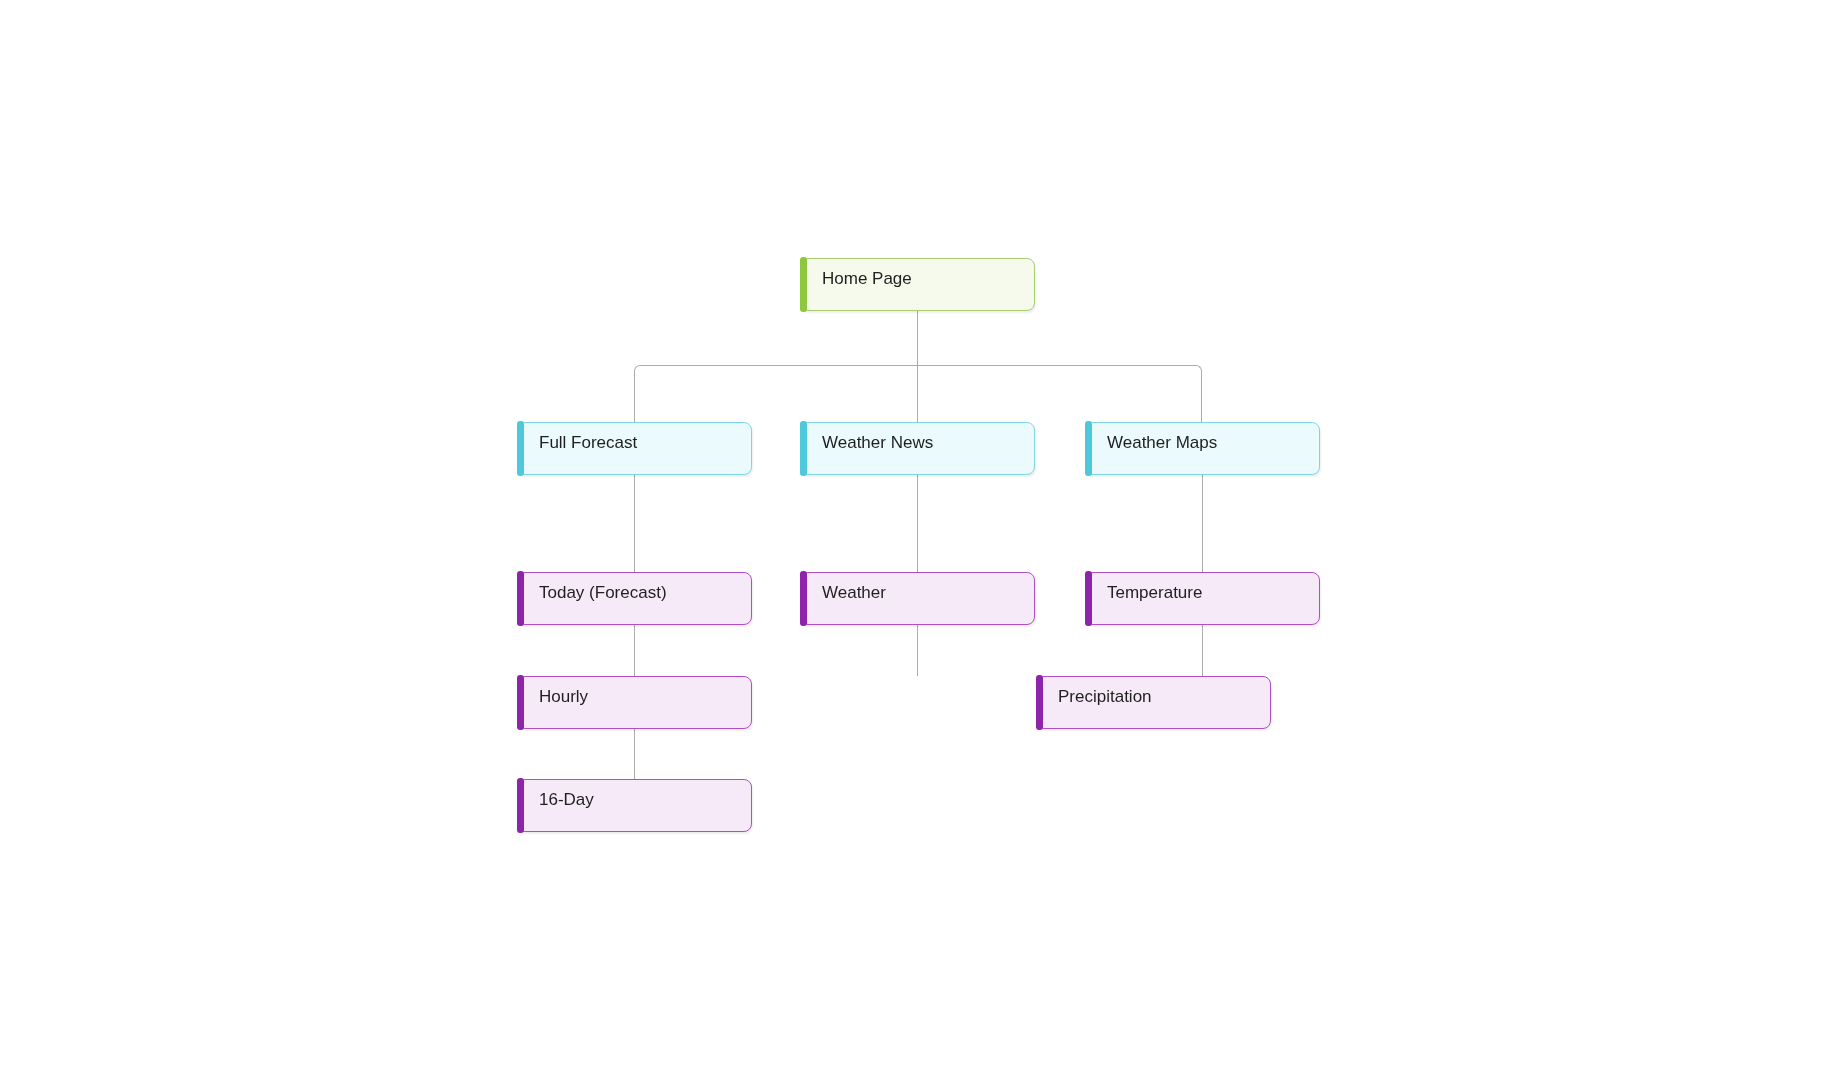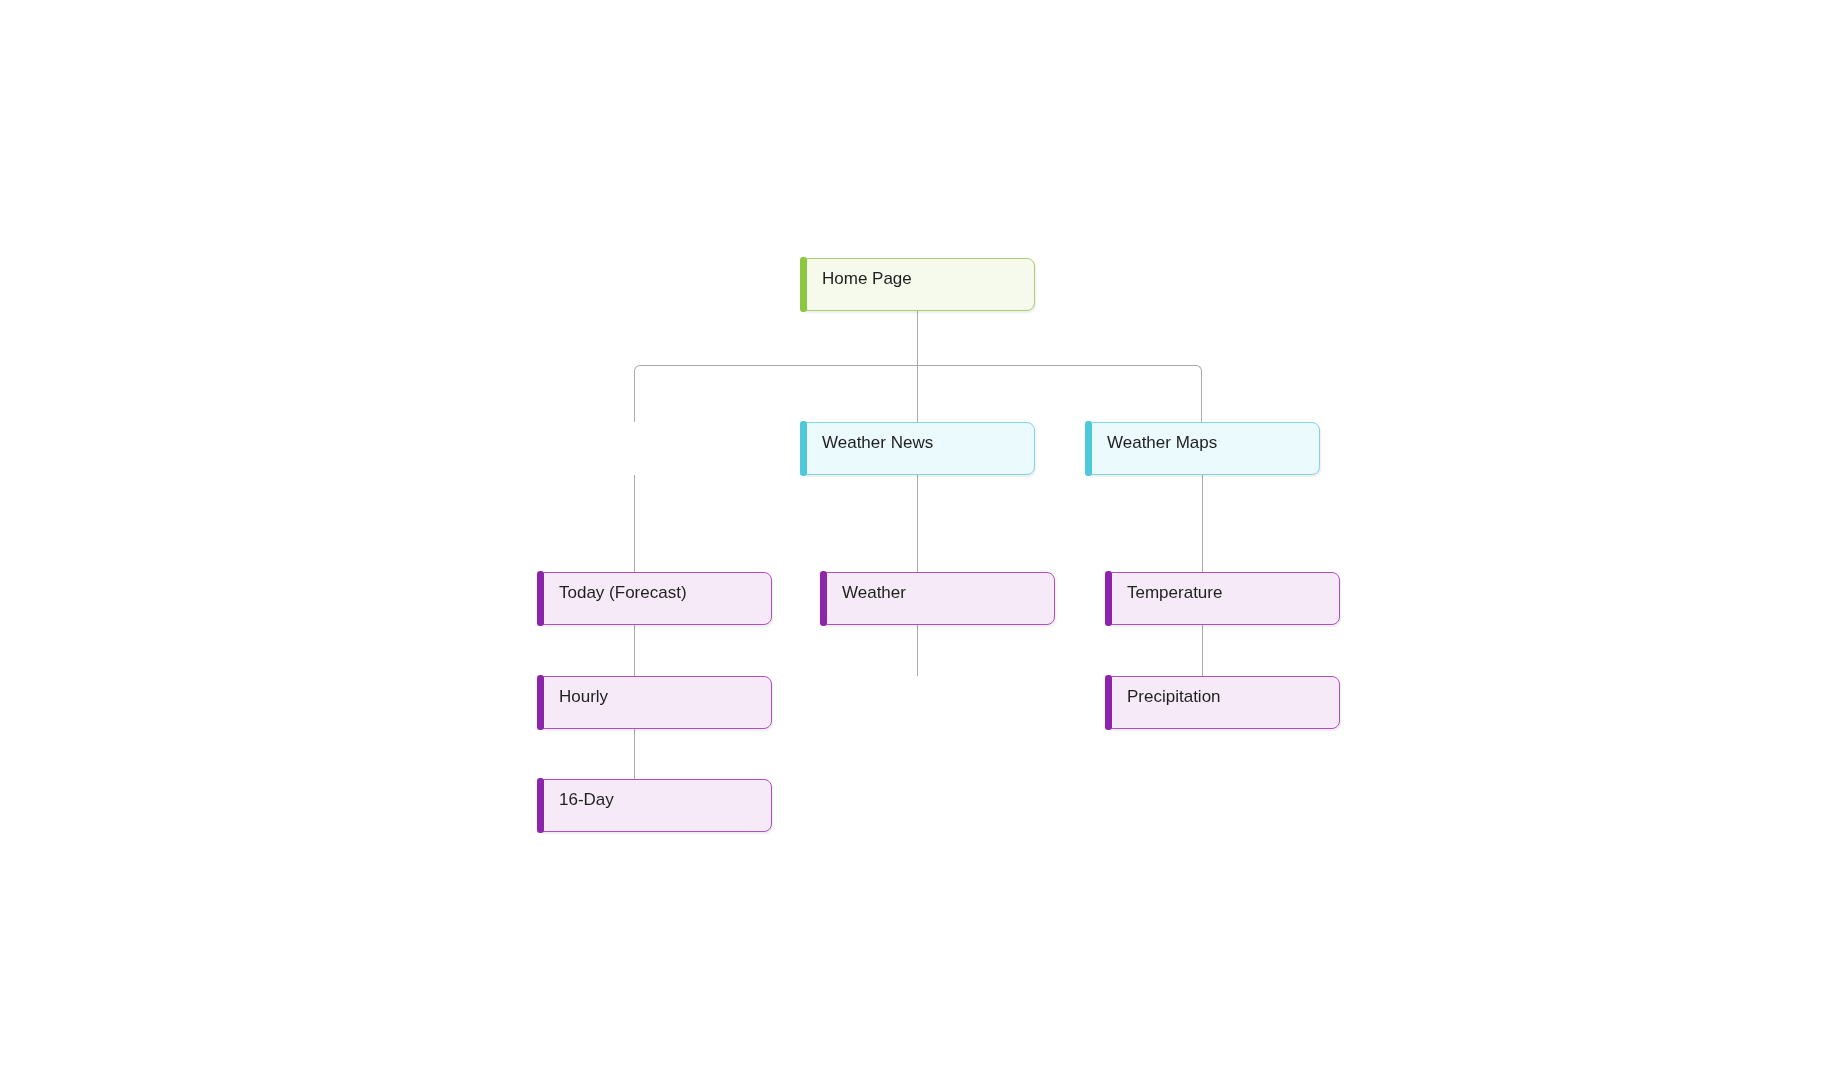--- a/index.html
+++ b/index.html
@@ -43,21 +43,21 @@
     width: 7px;
     border-radius: 3px;
   }
 
   .tier-root { background: var(--root-bg, #f5faec); border-color: var(--root-border, #a9cf6e); }
   .tier-root .accent { background: var(--root-accent, #8dc63f); }
 
   .tier-l1 { background: var(--l1-bg, #eafafd); border-color: var(--l1-border, #7fd6e2); }
   .tier-l1 .accent { background: var(--l1-accent, #4ec9db); }
 
-  .tier-l2 { background: var(--l2-bg, #f6eaf8); border-color: var(--l2-border, #b04fc4); margin-left: 20px; }
+  .tier-l2 { background: var(--l2-bg, #f6eaf8); border-color: var(--l2-border, #b04fc4); }
   .tier-l2 .accent { background: var(--l2-accent, #8e24aa); }
 
   
   .cv {
     position: absolute;
     width: 1px;
     background: var(--connector, #ababab);
   }
   .bracket {
     position: absolute;
@@ -71,21 +71,21 @@
   
   #n-home          { left: 800px;  top: 258px; }
   #n-full-forecast { left: 517px;  top: 422px; }
   #n-weather-news  { left: 800px;  top: 422px; padding-left: 45px; }
   #n-weather-maps  { left: 1085px; top: 422px; }
   #n-today-forecast{ left: 517px;  top: 572px; }
   #n-topics        { left: 800px;  top: 572px; }
   #n-temperature   { left: 1085px; top: 572px; text-align: center; }
   #n-hourly        { left: 517px;  top: 676px; }
   #n-today-news    { left: 800px;  top: 676px; }
-  #n-precipitation { left: 1085px; top: 676px; padding-left: 20px; }
+  #n-precipitation { left: 1036px; top: 676px; padding-left: 20px; }
   #n-ten-day       { left: 517px;  top: 779px; }
 </style>
 </head>
 <body>
 
 <div class="canvas">
 
   <div class="cv" style="left:917px; top:311px; height:111px;"></div>
   <div class="bracket" style="left:634px; top:365px; width:568px; height:57px;"></div>
 
@@ -97,20 +97,24 @@
   <div class="cv" style="left:917px; top:625px; height:51px;"></div>
 
   <div class="cv" style="left:1202px; top:475px; height:97px;"></div>
   <div class="cv" style="left:1202px; top:625px; height:51px;"></div>
 
   <div class="node tier-root" id="n-home">
     <span class="accent"></span>
     <span class="label">Home Page</span>
   </div>
 
+  <div class="node tier-l1" id="n-full-forecast">
+    <span class="accent"></span>
+    <span class="label">Full Forecast</span>
+  </div>
   <div class="node tier-l1" id="n-weather-news">
     <span class="accent"></span>
     <span class="label">Weather News</span>
   </div>
   <div class="node tier-l1" id="n-weather-maps">
     <span class="accent"></span>
     <span class="label">Weather Maps</span>
   </div>
 
   <div class="node tier-l2" id="n-today-forecast">

